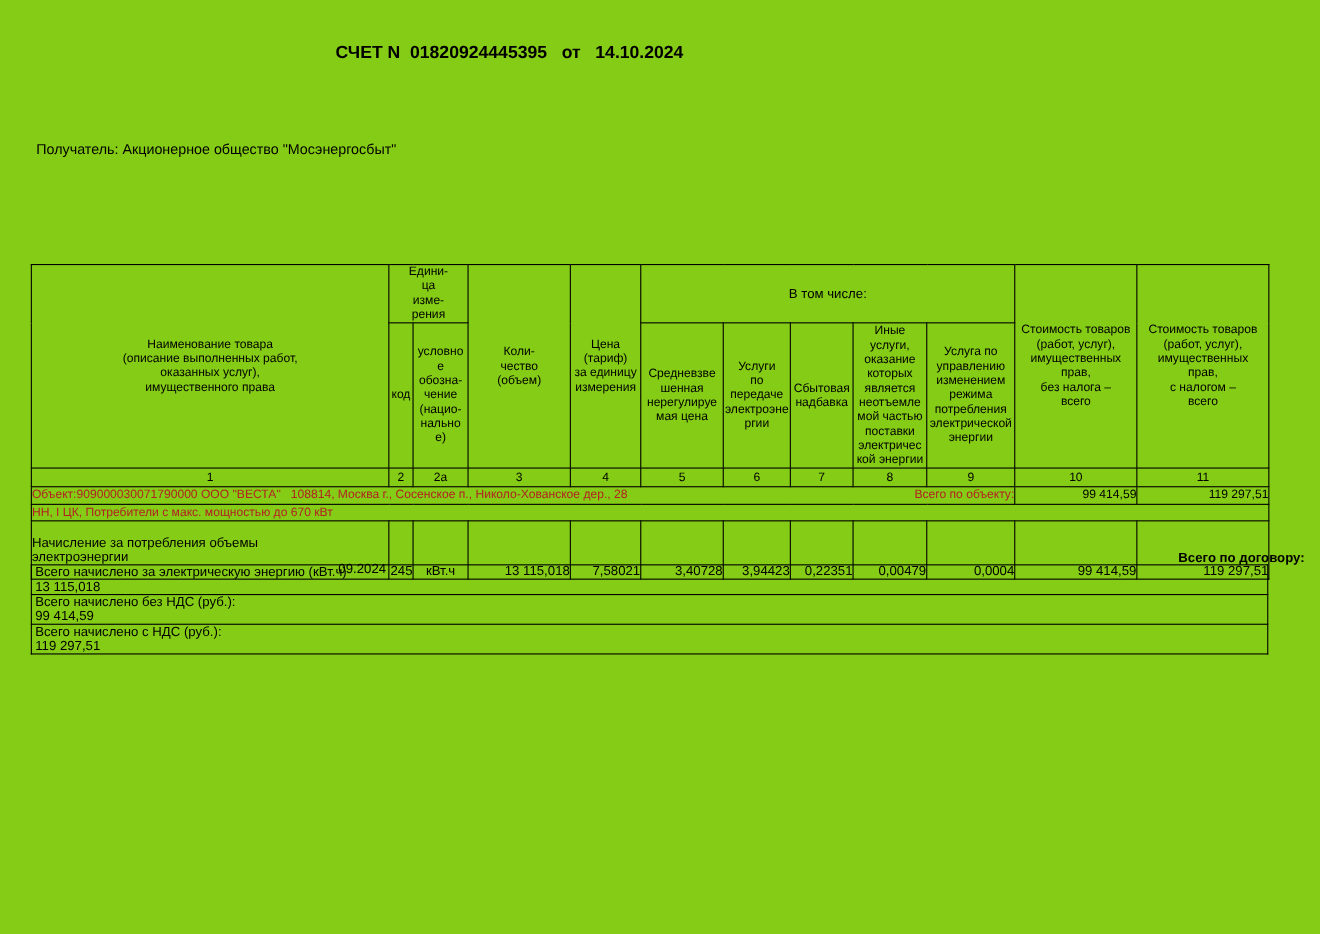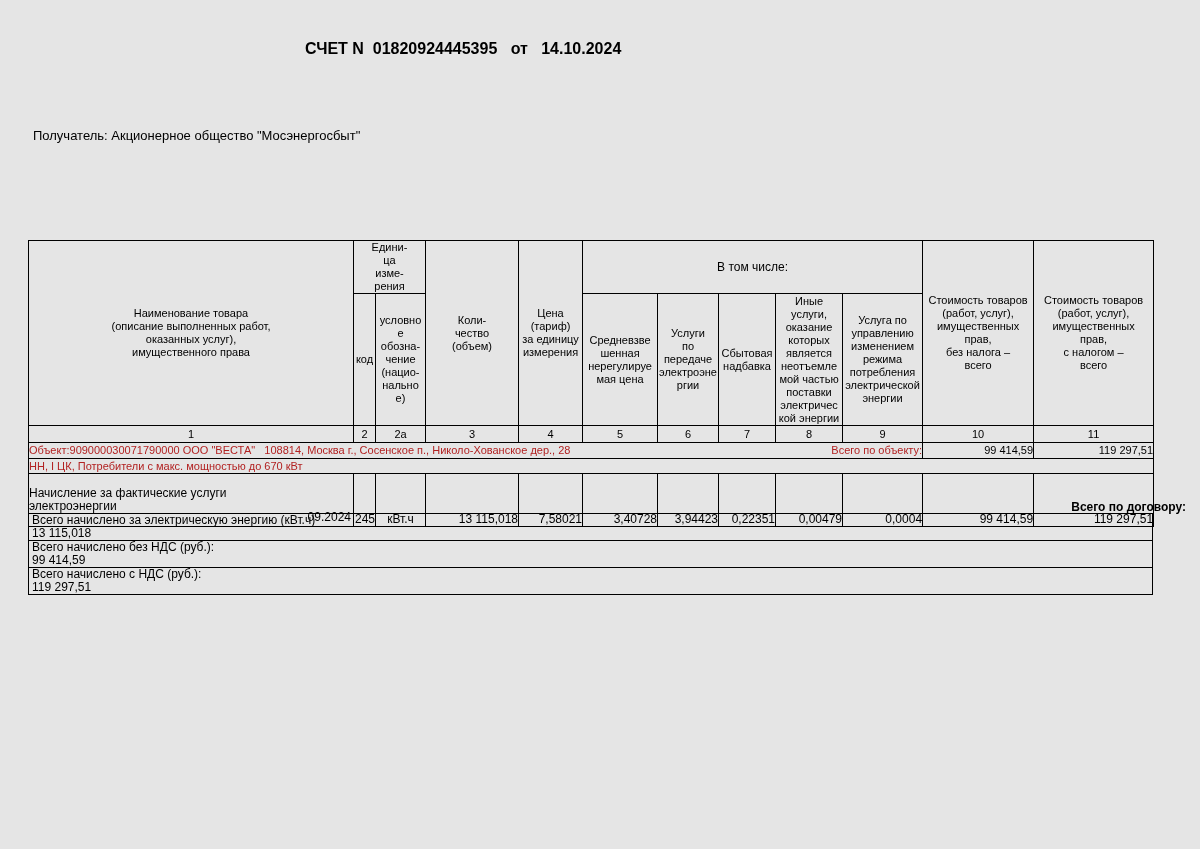--- a/index.html
+++ b/index.html
@@ -1,17 +1,17 @@
 <!DOCTYPE html>
 <html style="--accent-red: #b22222;"><head>
 <meta charset="utf-8">
 <style>
   html,body { margin:0; padding:0; background:#ffffff; }
   .page {
-    position:relative; width:1200px; height:849px; background:#e5e5e5;
+    position:relative; width:1200px; height:849px; background:#84cc16;
     font-family:"Liberation Sans", sans-serif; color:#000;
     overflow:hidden;
   }
   .title {
     position:absolute; left:305px; top:40px;
     font-size:16px; font-weight:bold; white-space:pre;
   }
   .recipient {
     position:absolute; left:33px; top:96px;
     font-size:13px; line-height:16px; white-space:pre;
@@ -172,21 +172,21 @@
         </div>
       </td>
       <td class="num">99 414,59</td>
       <td class="num">119 297,51</td>
     </tr>
     <tr style="height:15px">
       <td class="cat-cell red" colspan="12">НН, I ЦК, Потребители с макс. мощностью до 670 кВт</td>
     </tr>
     <tr class="datarow" style="height:30px">
       <td class="name-cell">
-        <span>Начисление за фактические услуги
+        <span>Начисление за потребления объемы
 электроэнергии</span>
         <span class="period">09.2024</span>
       </td>
       <td class="num">245</td>
       <td class="unit-cell">кВт.ч</td>
       <td class="num">13 115,018</td>
       <td class="num">7,58021</td>
       <td class="num">3,40728</td>
       <td class="num">3,94423</td>
       <td class="num">0,22351</td>

